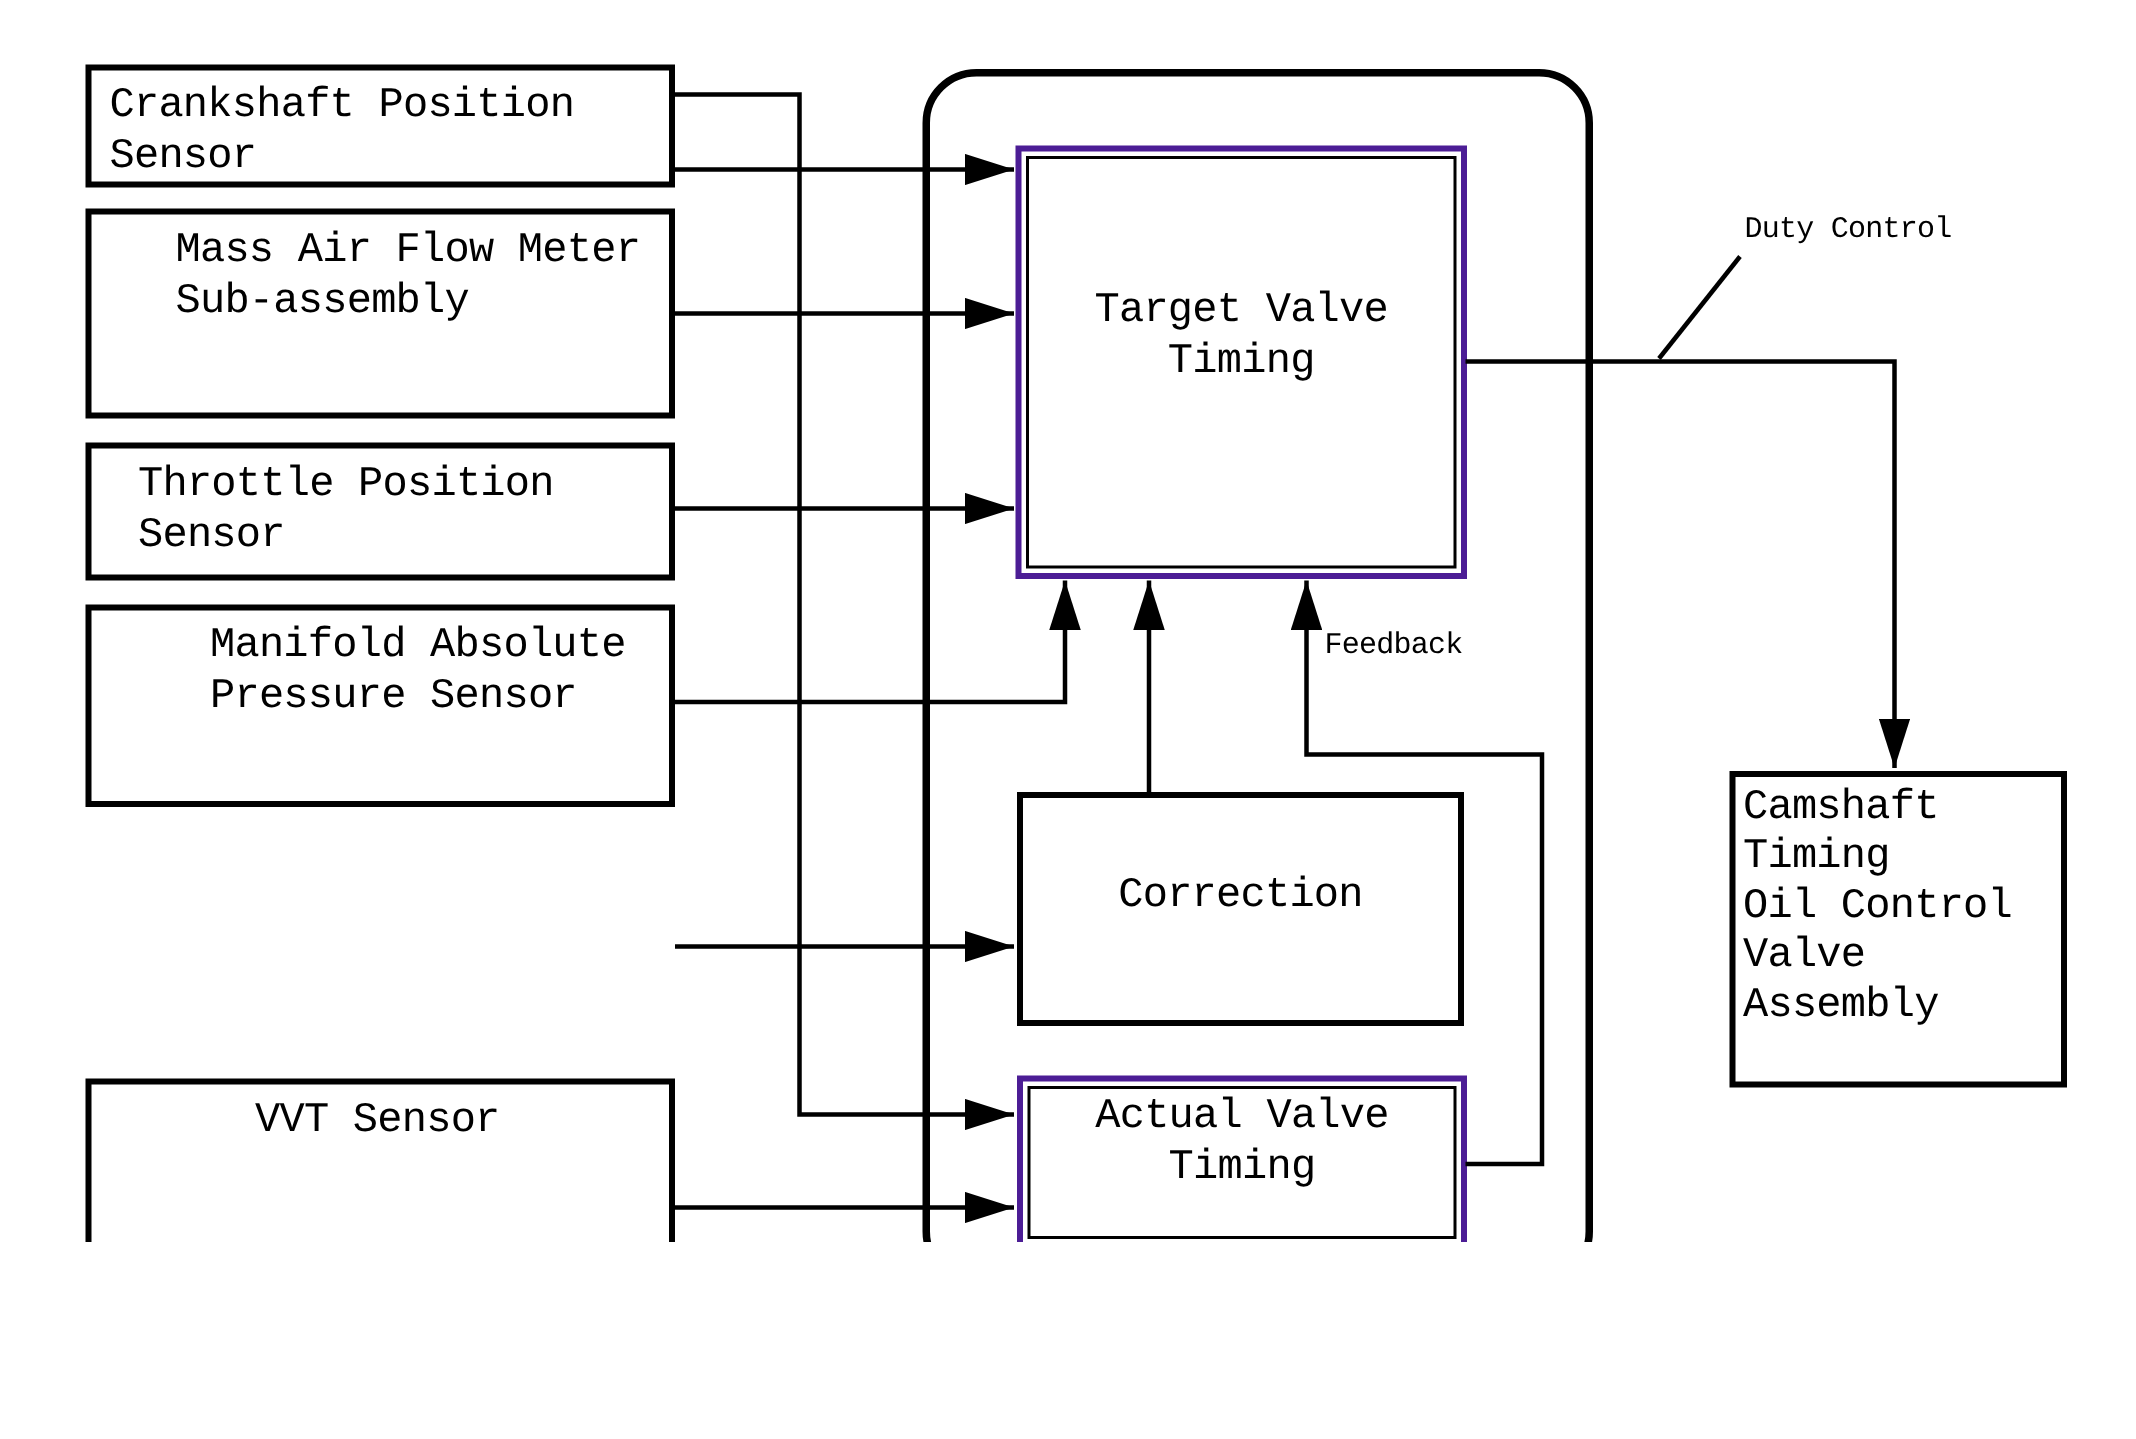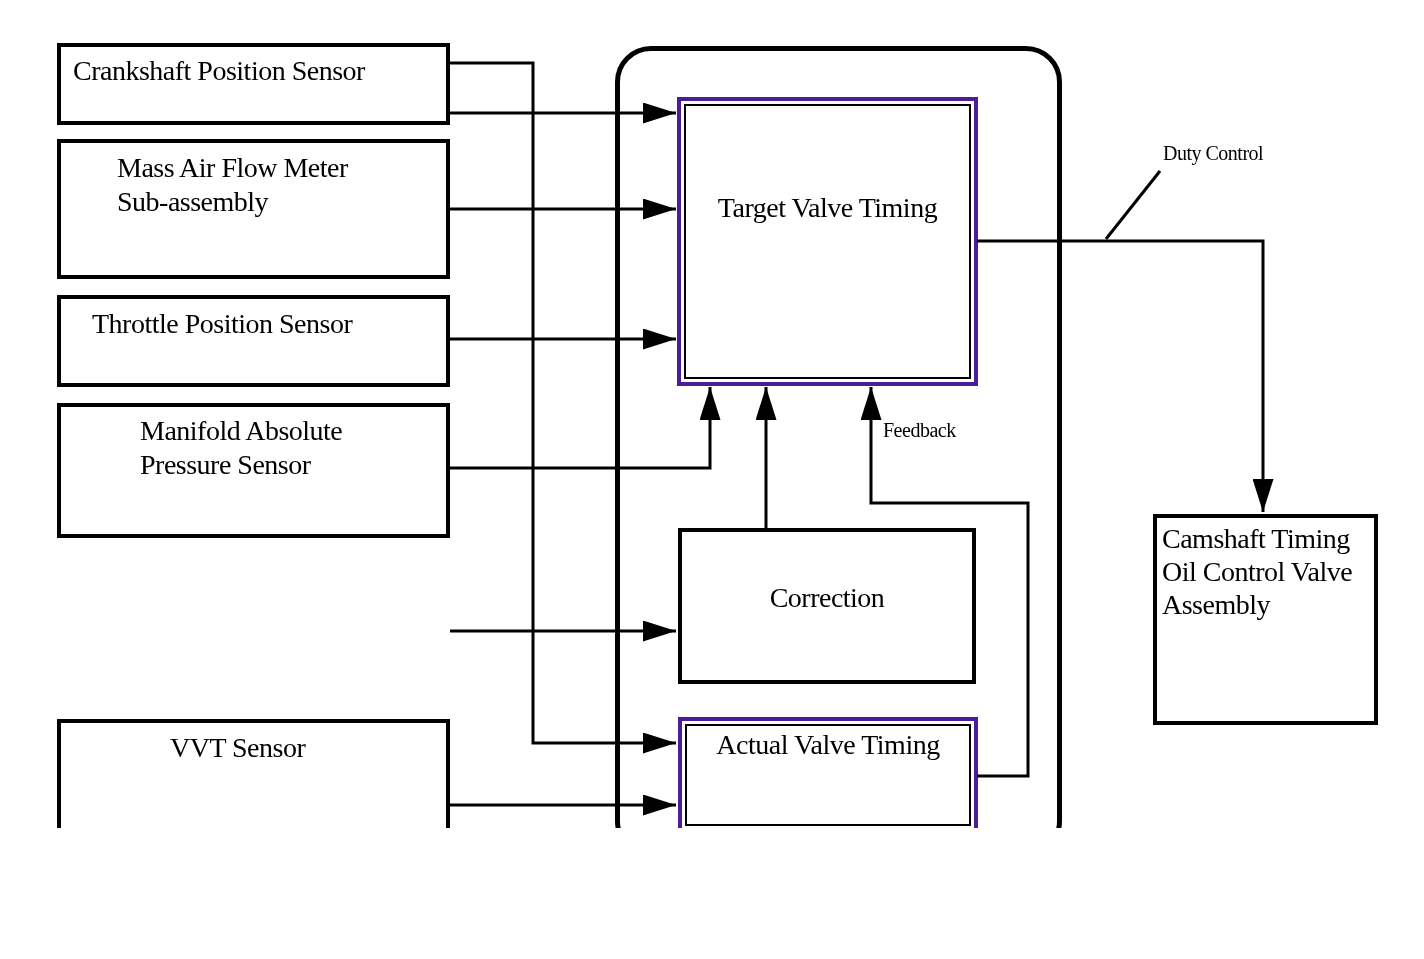--- a/index.html
+++ b/index.html
@@ -1,18 +1,18 @@
 <!DOCTYPE html>
 <html><head>
 <meta charset="utf-8">
 <style>
   html,body{margin:0;padding:0;background:#ffffff;}
   .canvas{
     position:relative;width:1424px;height:828px;background:#ffffff;
-    font-family:Liberation Serif, serif;color:#000;overflow:hidden;
+    font-family:Liberation Mono, monospace;color:#000;overflow:hidden;
   }
   .box{
     position:absolute;border:4px solid #000;background:#fff;box-sizing:border-box;
   }
   .ecm-box{
     position:absolute;left:615px;top:46px;width:447px;height:811px;
     border:5px solid #000;border-radius:36px;background:#fff;box-sizing:border-box;
   }
   .dbox{
     position:absolute;border:4px solid #4c1d95;background:#fff;box-sizing:border-box;

